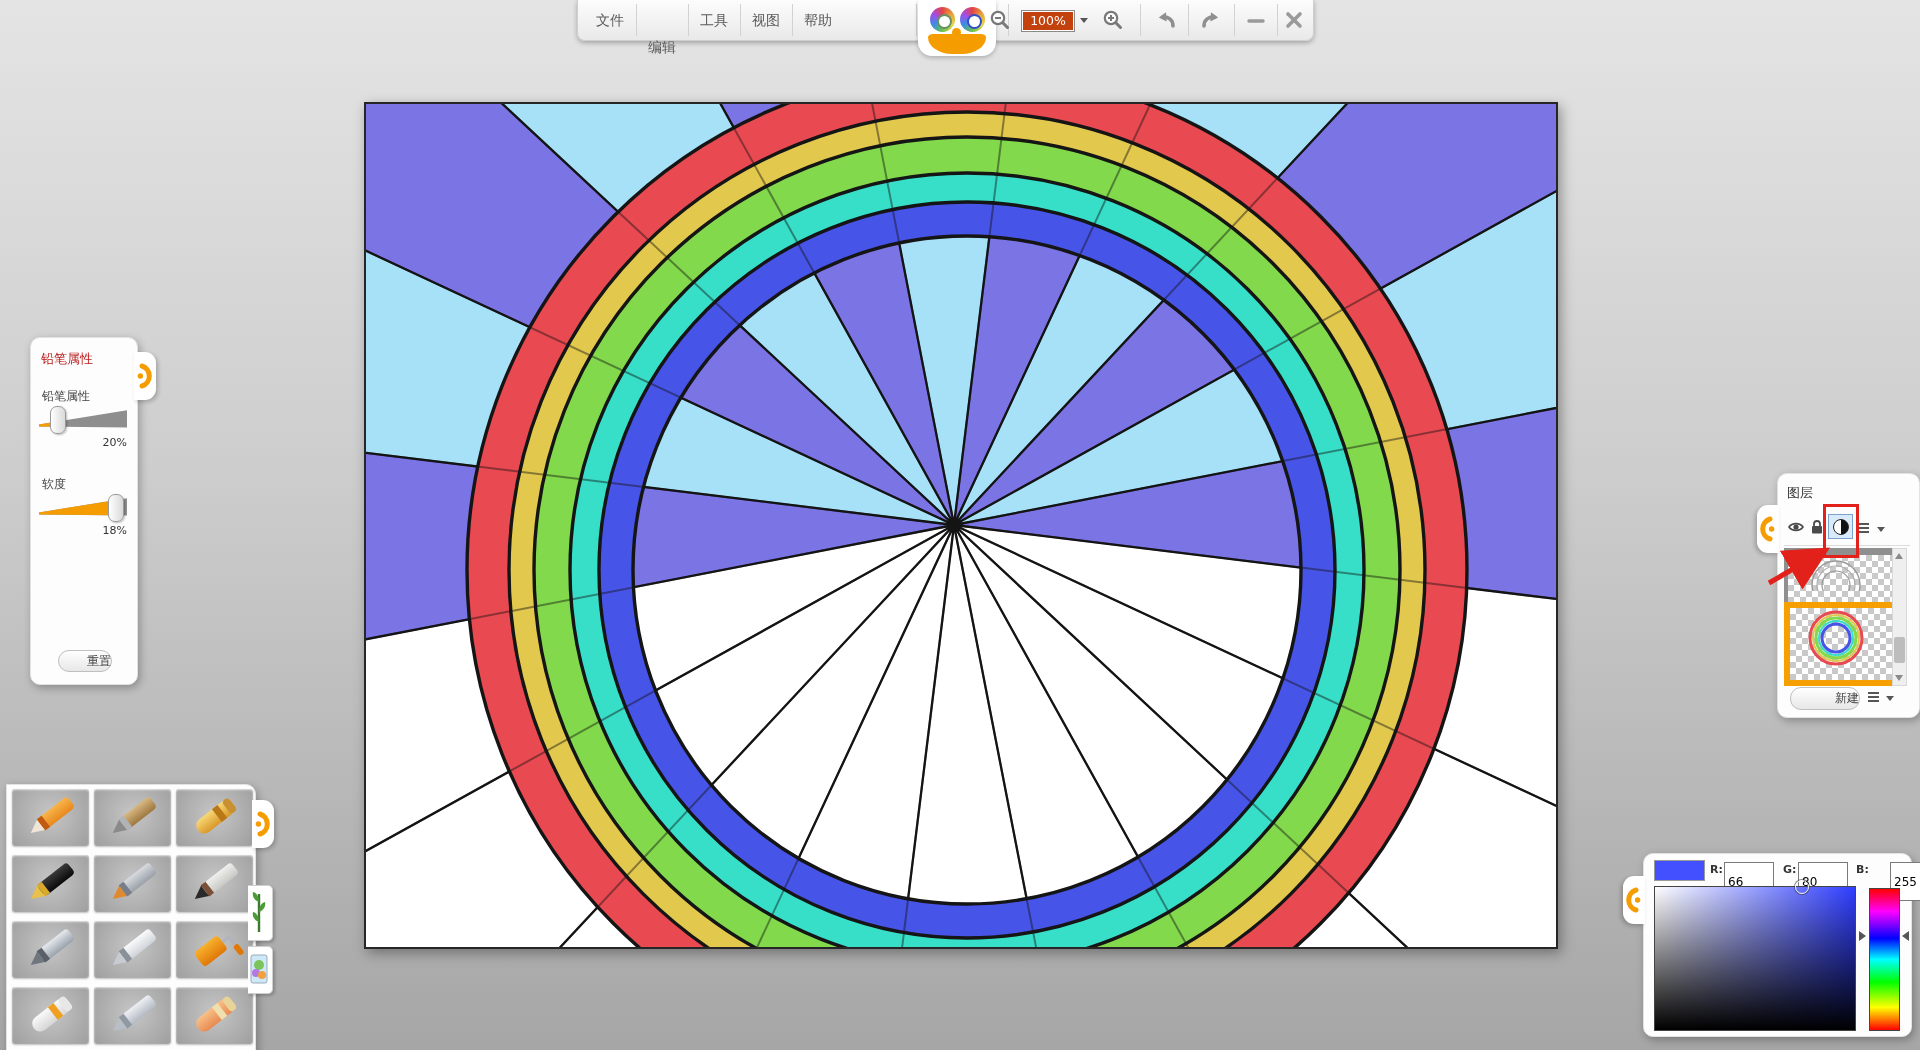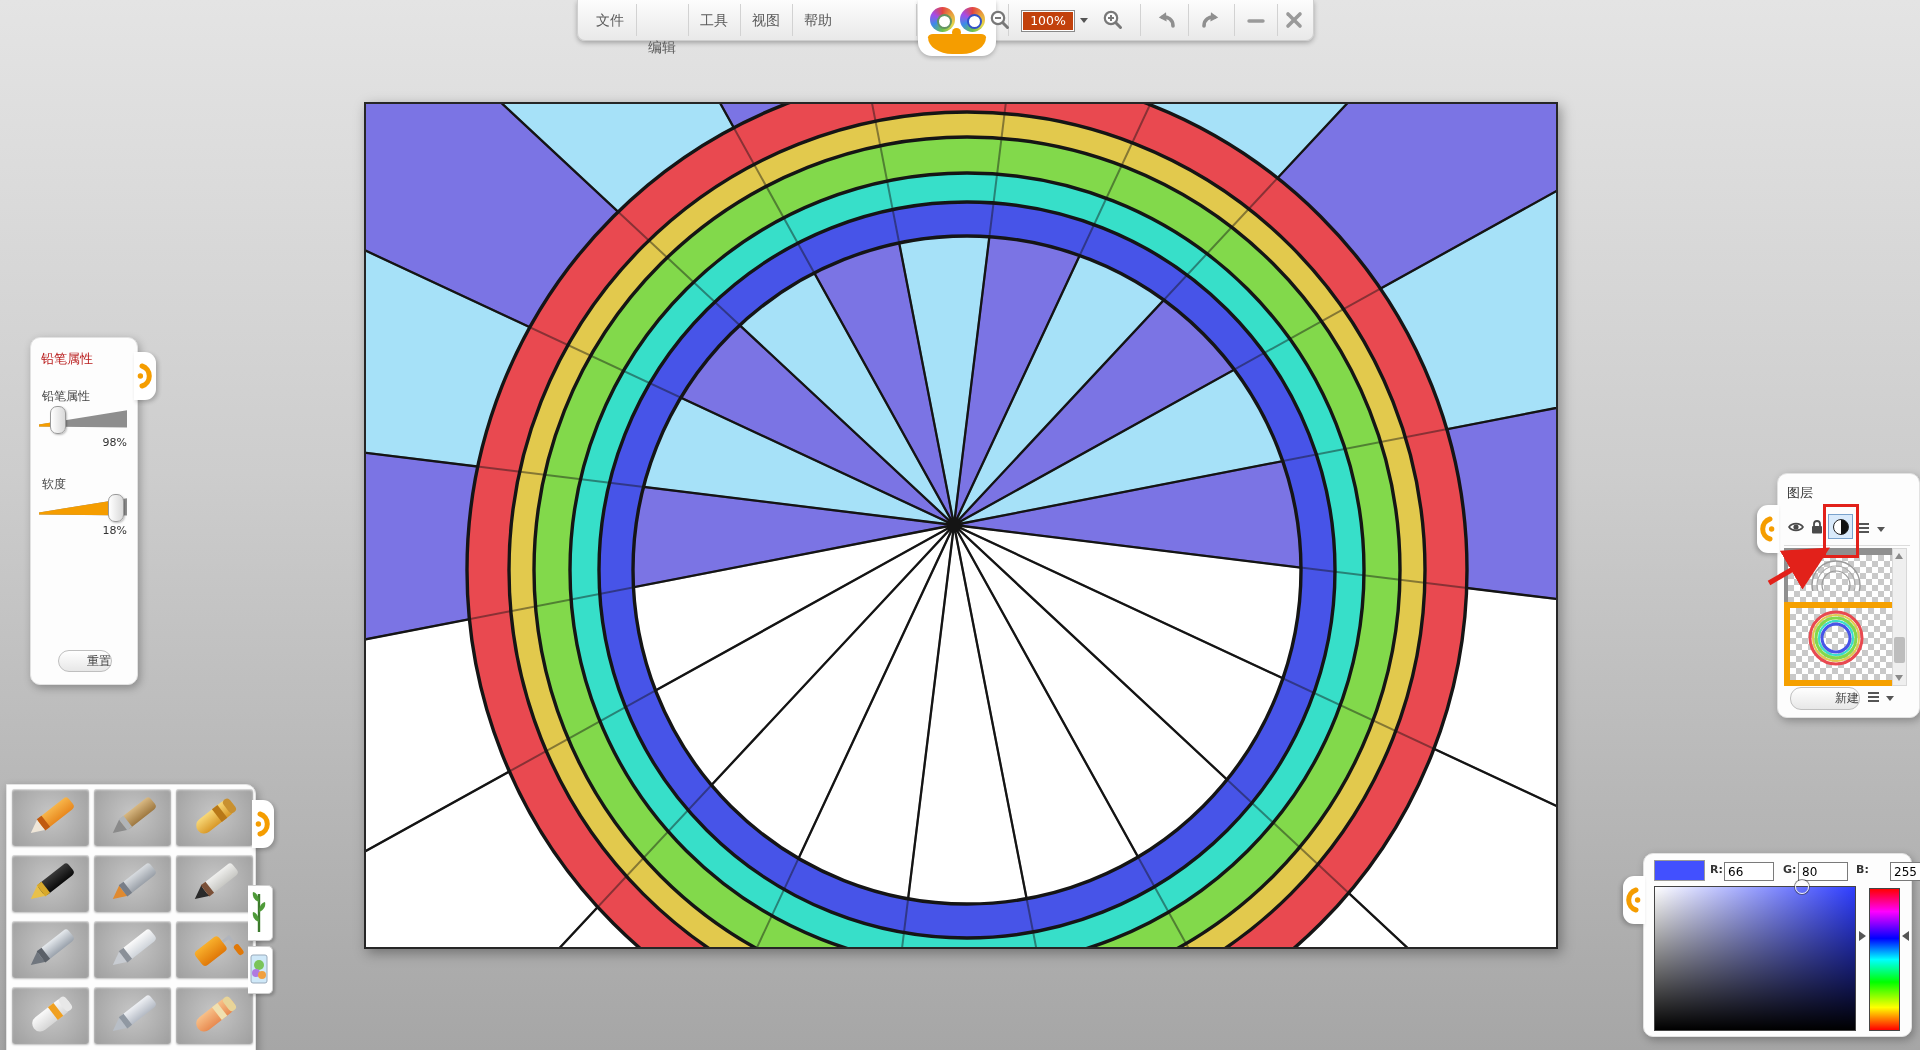--- a/index.html
+++ b/index.html
@@ -84,21 +84,21 @@
   #scroll-thumb{position:absolute;left:1px;top:88px;width:11px;height:26px;background:#bdbdbd;border-radius:2px;}
   #new-layer-button{left:12px;top:213px;width:68px;height:21px;line-height:21px;}
   .list-icon span{display:block;width:11px;height:2px;background:#555;margin:2px 0;}
   
   #anno-rect{left:1823px;top:504px;width:30px;height:48px;border:3px solid #e2211a;}
   
   #color-picker{left:1643px;top:853px;width:267px;height:182px;}
   #cp-swatch{left:10px;top:6px;width:49px;height:19px;border:1px solid #9a9a9a;}
   .cp-label{position:absolute;top:9px;font-size:11px;color:#333;font-weight:bold;}
   .cp-input{position:absolute;top:8px;width:42px;height:17px;border:1px solid #7a7a7a;font-size:12px;
-            padding:0 3px;font-family:"DejaVu Sans",sans-serif;}
+            padding:10px 3px;font-family:"DejaVu Sans",sans-serif;}
   #sv-square{left:10px;top:32px;width:200px;height:143px;border:1px solid #444;
              background:linear-gradient(to top,#000,rgba(0,0,0,0)),linear-gradient(to right,#fff,rgb(47,62,255));}
   #sv-cursor{left:151px;top:26px;width:12px;height:12px;border-radius:50%;border:1.5px solid #f5f5f5;
              box-shadow:0 0 0 1px rgba(60,60,60,.6);}
   #hue-bar{left:225px;top:34px;width:29px;height:141px;border:1px solid #444;
            background:linear-gradient(180deg,#f00 0%,#f0f 16%,#00f 35%,#0ff 50%,#0f0 66%,#ff0 84%,#f00 100%);}
   .hue-marker{position:absolute;width:0;height:0;border-top:5px solid transparent;border-bottom:5px solid transparent;}
   #hue-marker-left{left:215px;top:77px;border-left:7px solid #555;}
   #hue-marker-right{left:258px;top:77px;border-right:7px solid #555;}
 </style>
@@ -211,21 +211,21 @@
   <div id="pencil-title" class="abs">铅笔属性</div>
   <div id="sliders-container">
       <div class="slider-label" style="top: 50px;">铅笔属性</div>
       <div class="slider" style="top: 68px;">
         <div class="wedge"></div>
         <div class="wedge-fillwrap" style="width: 20%;">
           <div class="wedge-fill" style="background: rgb(245, 157, 0);"></div>
         </div>
         <div class="slider-handle" style="left: calc(20% - 7px);"></div>
       </div>
-      <div class="slider-value" style="top: 98px;">98%</div>
+      <div class="slider-value" style="top: 98px;">20%</div>
       <div class="slider-label" style="top: 138px;">软度</div>
       <div class="slider" style="top: 156px;">
         <div class="wedge"></div>
         <div class="wedge-fillwrap" style="width: 86%;">
           <div class="wedge-fill" style="background: rgb(245, 157, 0);"></div>
         </div>
         <div class="slider-handle" style="left: calc(86% - 7px);"></div>
       </div>
       <div class="slider-value" style="top: 186px;">18%</div>
     </div>

